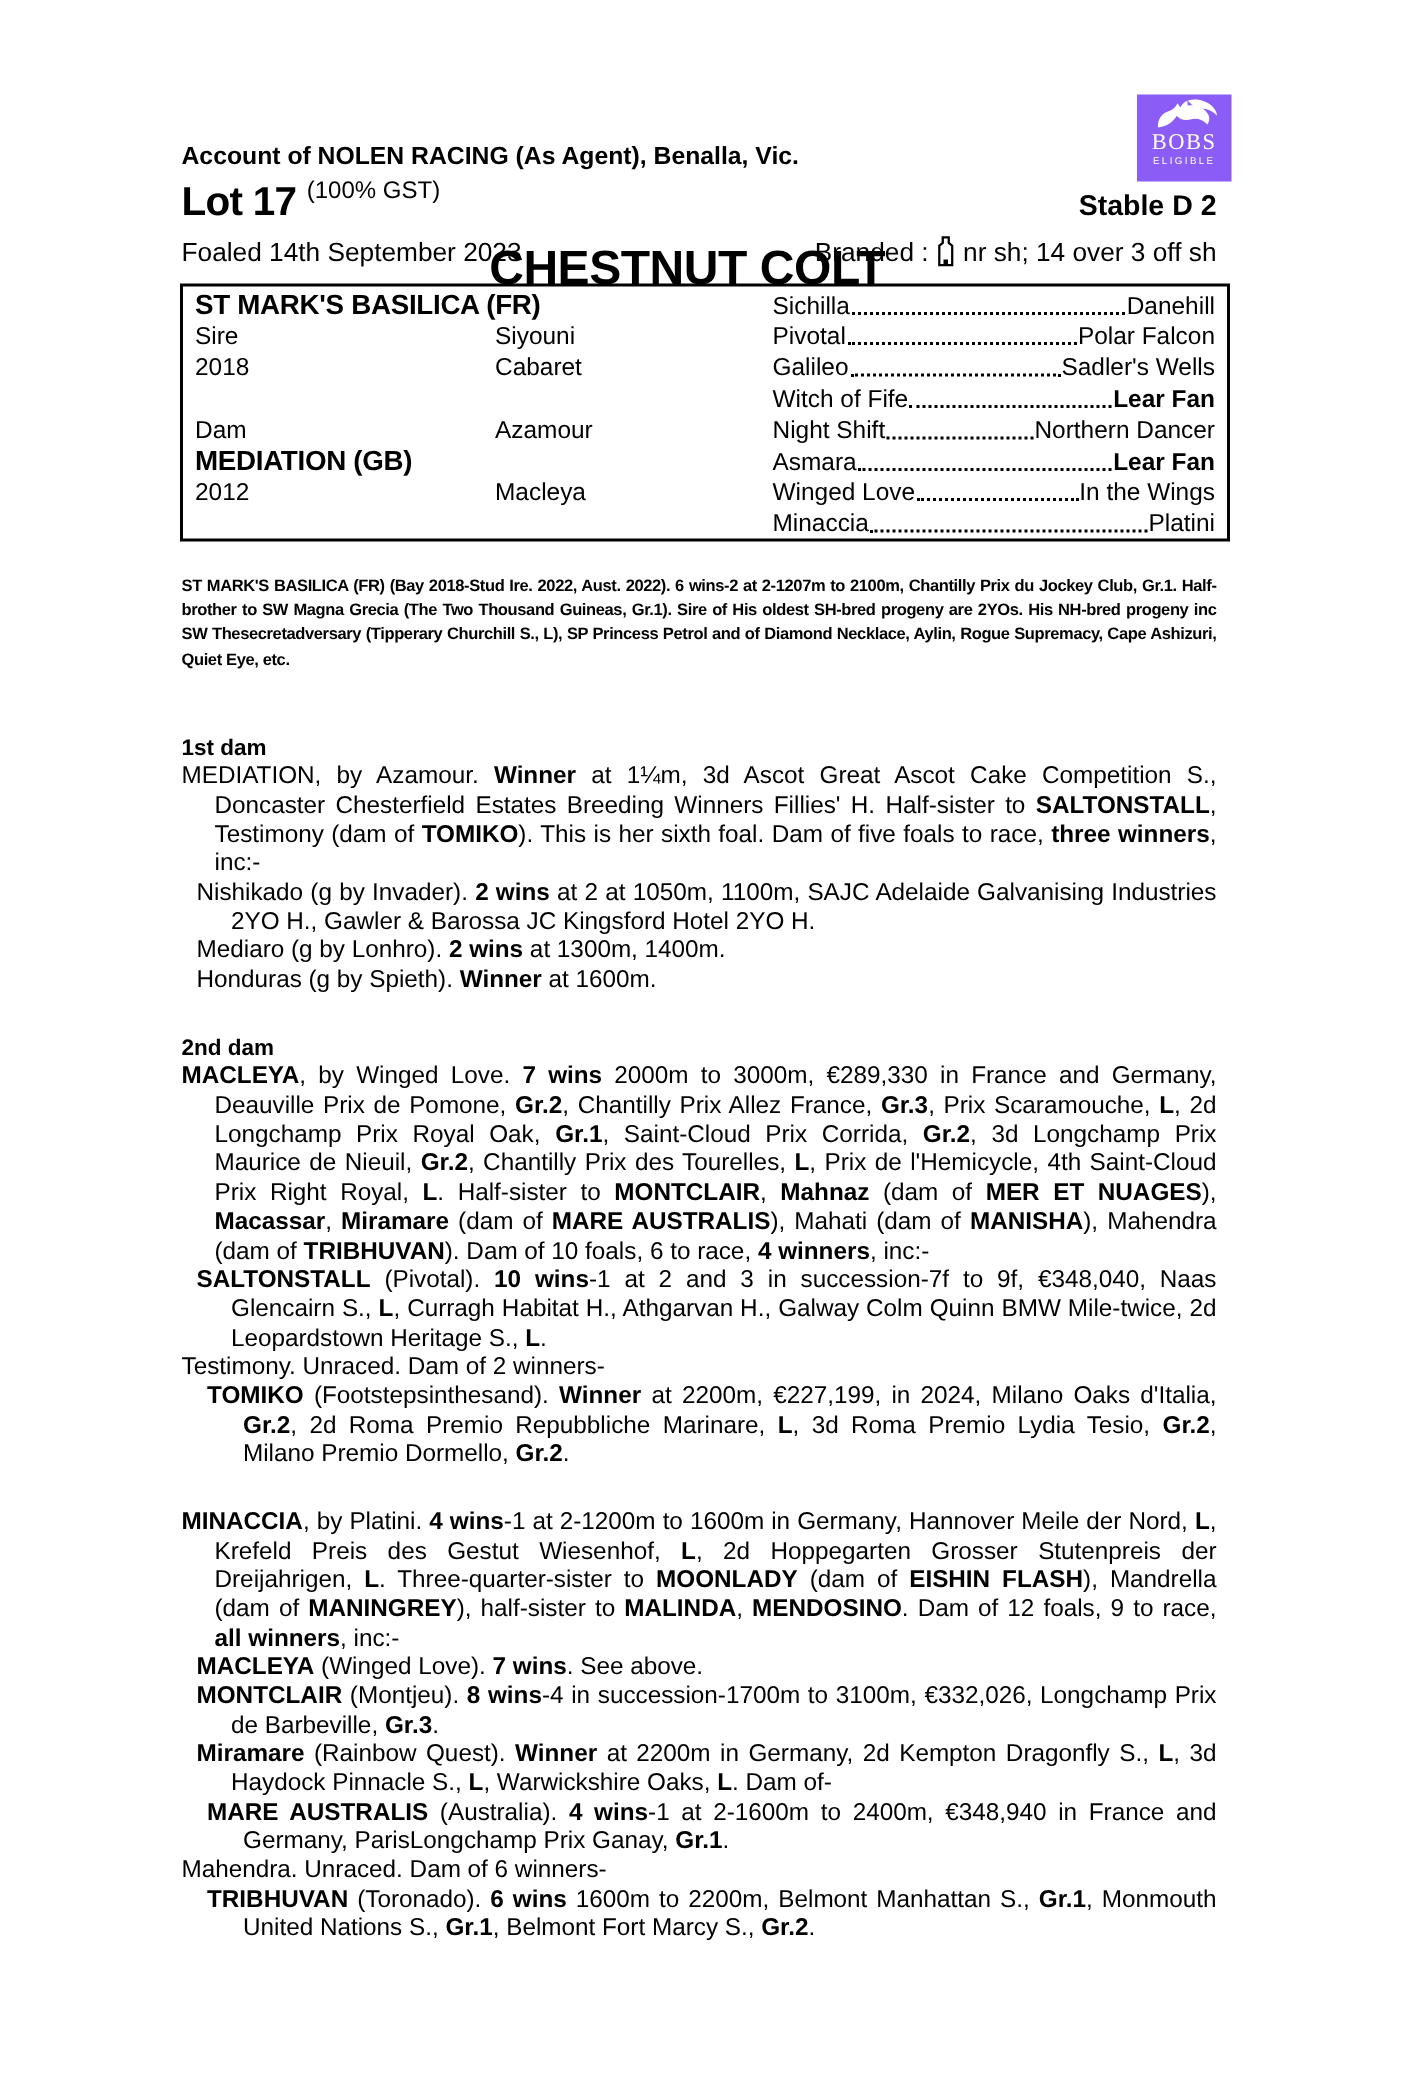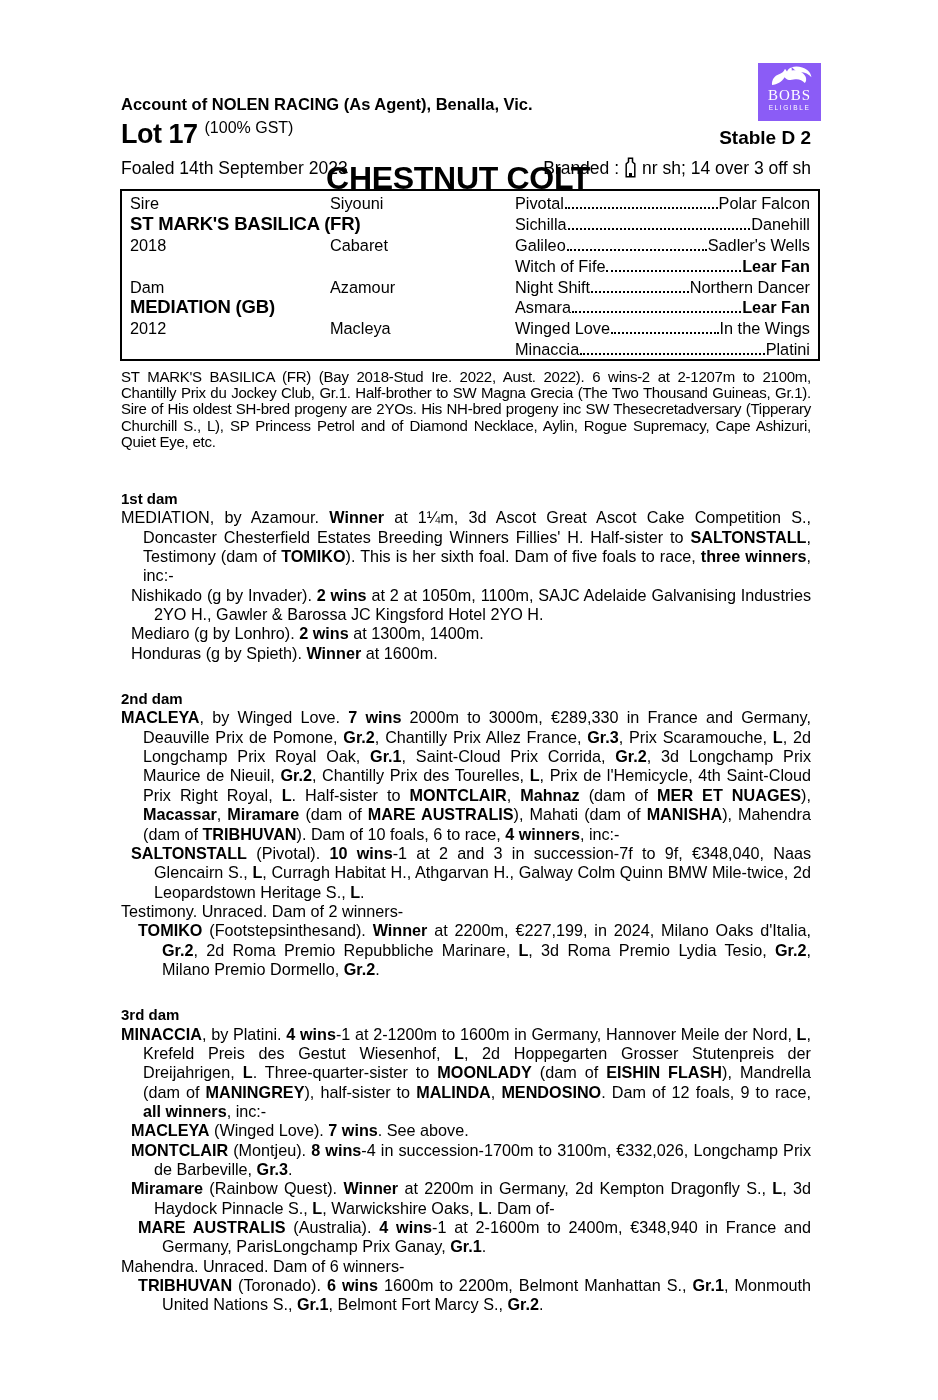--- a/index.html
+++ b/index.html
@@ -55,22 +55,22 @@
   .ped-row .c1 { white-space:nowrap; overflow:visible; }
   .gen-name { font-weight:700; font-size:18.5px; letter-spacing:-0.2px; }
   .c3 { display:flex; align-items:baseline; min-width:0; }
   .c3 .left { white-space:nowrap; }
   .c3 .dots { flex:1 1 auto; border-bottom:2px dotted #000; align-self:flex-end; margin:0 1px 4px 1px; min-width:8px; }
   .c3 .right { white-space:nowrap; }
   .rb { font-weight:700; }
 
   
   .sire-summary {
-    position:absolute; left:121px; top:369px; width:690px;
-    font-weight:400; font-size:15px; line-height:16.2px;
+    position:absolute; left:121px; top:383px; width:690px;
+    font-weight:700; font-size:11px; line-height:16.2px;
     letter-spacing:-0.25px; text-align:justify;
   }
 
   
   .catalogue { position:absolute; left:121px; top:489px; width:690px; font-size:16.2px; line-height:19.35px; }
   .section + .section { margin-top:26px; }
   .dam-heading { font-size:15px; font-weight:700; line-height:19.35px; }
   .entry { text-align:justify; }
   .entry .b { font-weight:700; }
   .lvl0 { padding-left:22px; text-indent:-22px; }
@@ -109,35 +109,35 @@
       <svg class="brand-icon" width="13" height="21" viewBox="0 0 13 21">
         <path d="M4.5 1.2 H8.5 V5 L10.8 6.8 V19.8 H2.2 V6.8 L4.5 5 Z" fill="none" stroke="#000" stroke-width="1.5"></path>
         <rect x="5" y="16" width="3" height="3.8" fill="#000"></rect>
       </svg>
       <span>nr sh; 14 over 3 off sh</span>
     </span>
   </div>
 
   <div class="pedigree-box">
     <div class="ped-row">
+      <span class="c1 gen-name">ST MARK'S BASILICA (FR)</span>
+      <span class="c2"></span>
+      <span class="c3">
+          <span class="left">Sichilla</span>
+          <span class="dots"></span>
+          <span class="right">Danehill</span>
+        </span>
+    </div>
+    <div class="ped-row">
       <span class="c1">Sire</span>
       <span class="c2">Siyouni</span>
       <span class="c3">
           <span class="left">Pivotal</span>
           <span class="dots"></span>
           <span class="right">Polar Falcon</span>
-        </span>
-    </div>
-    <div class="ped-row">
-      <span class="c1 gen-name">ST MARK'S BASILICA (FR)</span>
-      <span class="c2"></span>
-      <span class="c3">
-          <span class="left">Sichilla</span>
-          <span class="dots"></span>
-          <span class="right">Danehill</span>
         </span>
     </div>
     <div class="ped-row">
       <span class="c1">2018</span>
       <span class="c2">Cabaret</span>
       <span class="c3">
           <span class="left">Galileo</span>
           <span class="dots"></span>
           <span class="right">Sadler's Wells</span>
         </span>
@@ -203,21 +203,20 @@
 
     <div class="section">
       <h3 class="dam-heading">2nd dam</h3>
       <p class="entry lvl0"><span class="b">MACLEYA</span><span>, by Winged Love. </span><span class="b">7 wins</span><span> 2000m to 3000m, €289,330 in France and Germany, Deauville Prix de Pomone, </span><span class="b">Gr.2</span><span>, Chantilly Prix Allez France, </span><span class="b">Gr.3</span><span>, Prix Scaramouche, </span><span class="b">L</span><span>, 2d Longchamp Prix Royal Oak, </span><span class="b">Gr.1</span><span>, Saint-Cloud Prix Corrida, </span><span class="b">Gr.2</span><span>, 3d Longchamp Prix Maurice de Nieuil, </span><span class="b">Gr.2</span><span>, Chantilly Prix des Tourelles, </span><span class="b">L</span><span>, Prix de l'Hemicycle, 4th Saint-Cloud Prix Right Royal, </span><span class="b">L</span><span>. Half-sister to </span><span class="b">MONTCLAIR</span><span>, </span><span class="b">Mahnaz</span><span> (dam of </span><span class="b">MER ET NUAGES</span><span>), </span><span class="b">Macassar</span><span>, </span><span class="b">Miramare</span><span> (dam of </span><span class="b">MARE AUSTRALIS</span><span>), Mahati (dam of </span><span class="b">MANISHA</span><span>), Mahendra (dam of </span><span class="b">TRIBHUVAN</span><span>). Dam of 10 foals, 6 to race, </span><span class="b">4 winners</span><span>, inc:-</span></p>
       <p class="entry lvl1"><span class="b">SALTONSTALL</span><span> (Pivotal). </span><span class="b">10 wins</span><span>-1 at 2 and 3 in succession-7f to 9f, €348,040, Naas Glencairn S., </span><span class="b">L</span><span>, Curragh Habitat H., Athgarvan H., Galway Colm Quinn BMW Mile-twice, 2d Leopardstown Heritage S., </span><span class="b">L</span><span>.</span></p>
       <p class="entry lvl0"><span>Testimony. Unraced. Dam of 2 winners-</span></p>
       <p class="entry lvl2"><span class="b">TOMIKO</span><span> (Footstepsinthesand). </span><span class="b">Winner</span><span> at 2200m, €227,199, in 2024, Milano Oaks d'Italia, </span><span class="b">Gr.2</span><span>, 2d Roma Premio Repubbliche Marinare, </span><span class="b">L</span><span>, 3d Roma Premio Lydia Tesio, </span><span class="b">Gr.2</span><span>, Milano Premio Dormello, </span><span class="b">Gr.2</span><span>.</span></p>
     </div>
 
     <div class="section">
-      <h3 class="dam-heading">3rd dam</h3>
       <p class="entry lvl0"><span class="b">MINACCIA</span><span>, by Platini. </span><span class="b">4 wins</span><span>-1 at 2-1200m to 1600m in Germany, Hannover Meile der Nord, </span><span class="b">L</span><span>, Krefeld Preis des Gestut Wiesenhof, </span><span class="b">L</span><span>, 2d Hoppegarten Grosser Stutenpreis der Dreijahrigen, </span><span class="b">L</span><span>. Three-quarter-sister to </span><span class="b">MOONLADY</span><span> (dam of </span><span class="b">EISHIN FLASH</span><span>), Mandrella (dam of </span><span class="b">MANINGREY</span><span>), half-sister to </span><span class="b">MALINDA</span><span>, </span><span class="b">MENDOSINO</span><span>. Dam of 12 foals, 9 to race, </span><span class="b">all winners</span><span>, inc:-</span></p>
       <p class="entry lvl1"><span class="b">MACLEYA</span><span> (Winged Love). </span><span class="b">7 wins</span><span>. See above.</span></p>
       <p class="entry lvl1"><span class="b">MONTCLAIR</span><span> (Montjeu). </span><span class="b">8 wins</span><span>-4 in succession-1700m to 3100m, €332,026, Longchamp Prix de Barbeville, </span><span class="b">Gr.3</span><span>.</span></p>
       <p class="entry lvl1"><span class="b">Miramare</span><span> (Rainbow Quest). </span><span class="b">Winner</span><span> at 2200m in Germany, 2d Kempton Dragonfly S., </span><span class="b">L</span><span>, 3d Haydock Pinnacle S., </span><span class="b">L</span><span>, Warwickshire Oaks, </span><span class="b">L</span><span>. Dam of-</span></p>
       <p class="entry lvl2"><span class="b">MARE AUSTRALIS</span><span> (Australia). </span><span class="b">4 wins</span><span>-1 at 2-1600m to 2400m, €348,940 in France and Germany, ParisLongchamp Prix Ganay, </span><span class="b">Gr.1</span><span>.</span></p>
       <p class="entry lvl0"><span>Mahendra. Unraced. Dam of 6 winners-</span></p>
       <p class="entry lvl2"><span class="b">TRIBHUVAN</span><span> (Toronado). </span><span class="b">6 wins</span><span> 1600m to 2200m, Belmont Manhattan S., </span><span class="b">Gr.1</span><span>, Monmouth United Nations S., </span><span class="b">Gr.1</span><span>, Belmont Fort Marcy S., </span><span class="b">Gr.2</span><span>.</span></p>
     </div>
 
   </div>

